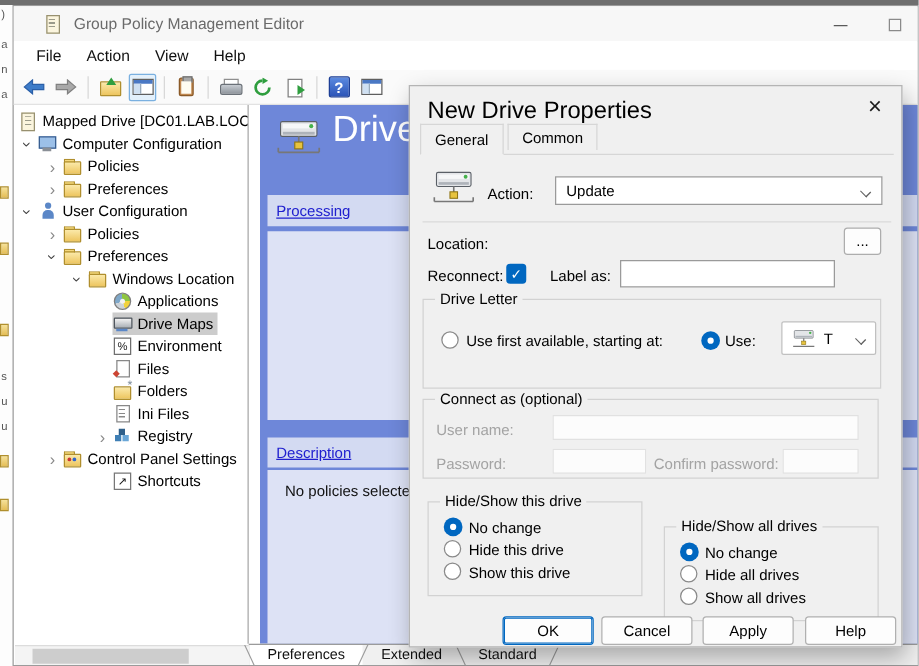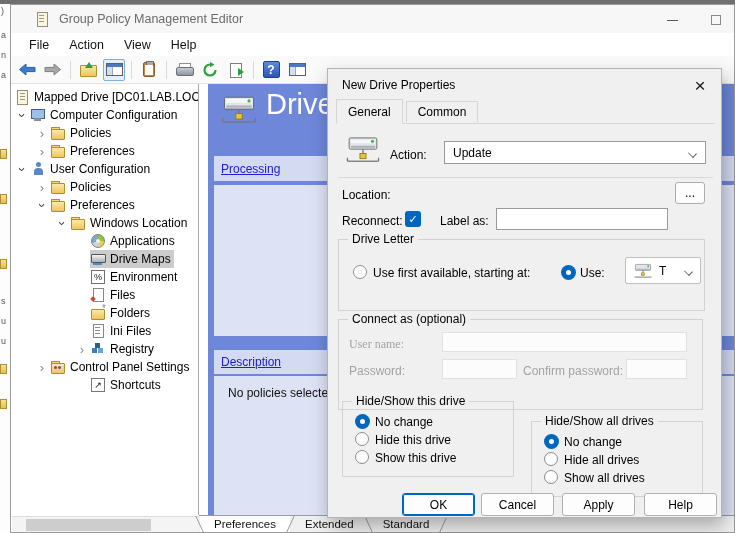--- a/index.html
+++ b/index.html
@@ -107,24 +107,24 @@
 
   
   .bottombar { position:absolute; left:188px; right:0; bottom:0; height:17px; background:#f0f0f0; border-top:1px solid #9b9b9b; display:flex; align-items:stretch; font-size:11.5px; color:#111; }
   .tdiv { width:1px; background:#9b9b9b; }
   .tdiv.back { transform:skewX(25deg); } .tdiv.fwd { transform:skewX(-25deg); }
   .btab { display:flex; align-items:center; padding:0 14px; }
   .btab.active { background:#ffffff; }
 
   
   .dialog { position:absolute; left:327px; top:68px; width:395px; height:450px; background:#f0f0f0; border:1px solid #b4b4b4; box-shadow:3px 8px 18px rgba(0,0,0,0.3); font-size:12px; color:#000; }
-  .dlg-title { position:absolute; left:14px; top:9px; font-size:12px; }
+  .dlg-title { position:absolute; left:14px; top:9px; font-size:19px; }
   .dlg-close { position:absolute; right:8px; top:5px; width:26px; height:24px; display:flex; align-items:center; justify-content:center; font-size:19px; font-weight:300; color:#1a1a1a; }
   .dlg-close::before { content:"\00D7"; }
-  .dlg-tabs { position:absolute; top:30px; left:8px; width:379px; height:25px; border-bottom:1px solid #d6d6d6; display:flex; align-items:center; }
+  .dlg-tabs { position:absolute; top:30px; left:8px; width:379px; height:25px; border-bottom:1px solid #d6d6d6; display:flex; align-items:flex-start; }
   .dtab { height:21px; padding:0 11px; border:1px solid #d6d6d6; border-bottom:none; background:#f0f0f0; display:flex; align-items:center; margin-right:3px; }
   .dtab.active { height:25px; margin-bottom:-1px; border-bottom:1px solid #f0f0f0; z-index:2; }
 
   .drive-art { display:block; }
   .drv-action { position:absolute; left:16px; top:66px; width:38px; height:30px; }
   .lab { position:absolute; }
   .textbox { position:absolute; height:22px; border:1px solid #9a9a9a; background:#fff; font-size:12px; padding:0 6px; font-family:"Liberation Sans",sans-serif; }
   .textbox.dis { border-color:#e1e1e1; background:#fcfcfc; }
   .selectbox { position:absolute; height:23px; border:1px solid #9a9a9a; background:#fff; display:flex; align-items:center; padding:0 8px; }
   .selectbox .chevdn { position:absolute; right:9px; top:8px; width:7px; height:7px; border-right:1.4px solid #5f5f5f; border-bottom:1.4px solid #5f5f5f; transform:rotate(45deg) scaleY(0.8); }
@@ -439,23 +439,23 @@
           <circle cx="33" cy="7" r="2" fill="#46b14c"></circle>
           <line x1="22" y1="16" x2="22" y2="22" stroke="#777" stroke-width="2"></line>
           <rect x="18.5" y="21" width="7" height="6" fill="#e7c33f" stroke="#8f7616"></rect>
           <line x1="4" y1="30" x2="40" y2="30" stroke="#777" stroke-width="2"></line>
         </svg>
         <span>T</span>
         <span class="chevdn"></span>
       </div>
     </div>
 
-    <div class="groupbox" style="left:10px; top:250px; width:365px; height:91px;">
+    <div class="groupbox" style="left:10px; top:250px; width:365px; height:64px;">
       <span class="legend">Connect as (optional)</span>
-      <span class="lab dimlab" style="left:10px; top:17px;font-family:Liberation Serif, serif;">User name:</span>
+      <span class="lab dimlab" style="left:10px; top:17px;">User name:</span>
       <input class="textbox dis" style="left: 103px; top: 12px; width: 245px; height: 20px;" disabled="">
       <span class="lab dimlab" style="left:10px; top:44px;">Password:</span>
       <input class="textbox dis" style="left: 103px; top: 39px; width: 75px; height: 20px;" disabled="">
       <span class="lab dimlab" style="left:184px; top:44px;">Confirm password:</span>
       <input class="textbox dis" style="left: 287px; top: 39px; width: 61px; height: 20px;" disabled="">
     </div>
 
     <div class="groupbox" style="left:14px; top:332px; width:172px; height:76px;">
       <span class="legend">Hide/Show this drive</span>
       <span class="radio on" style="left:12px; top:12px;"></span>

